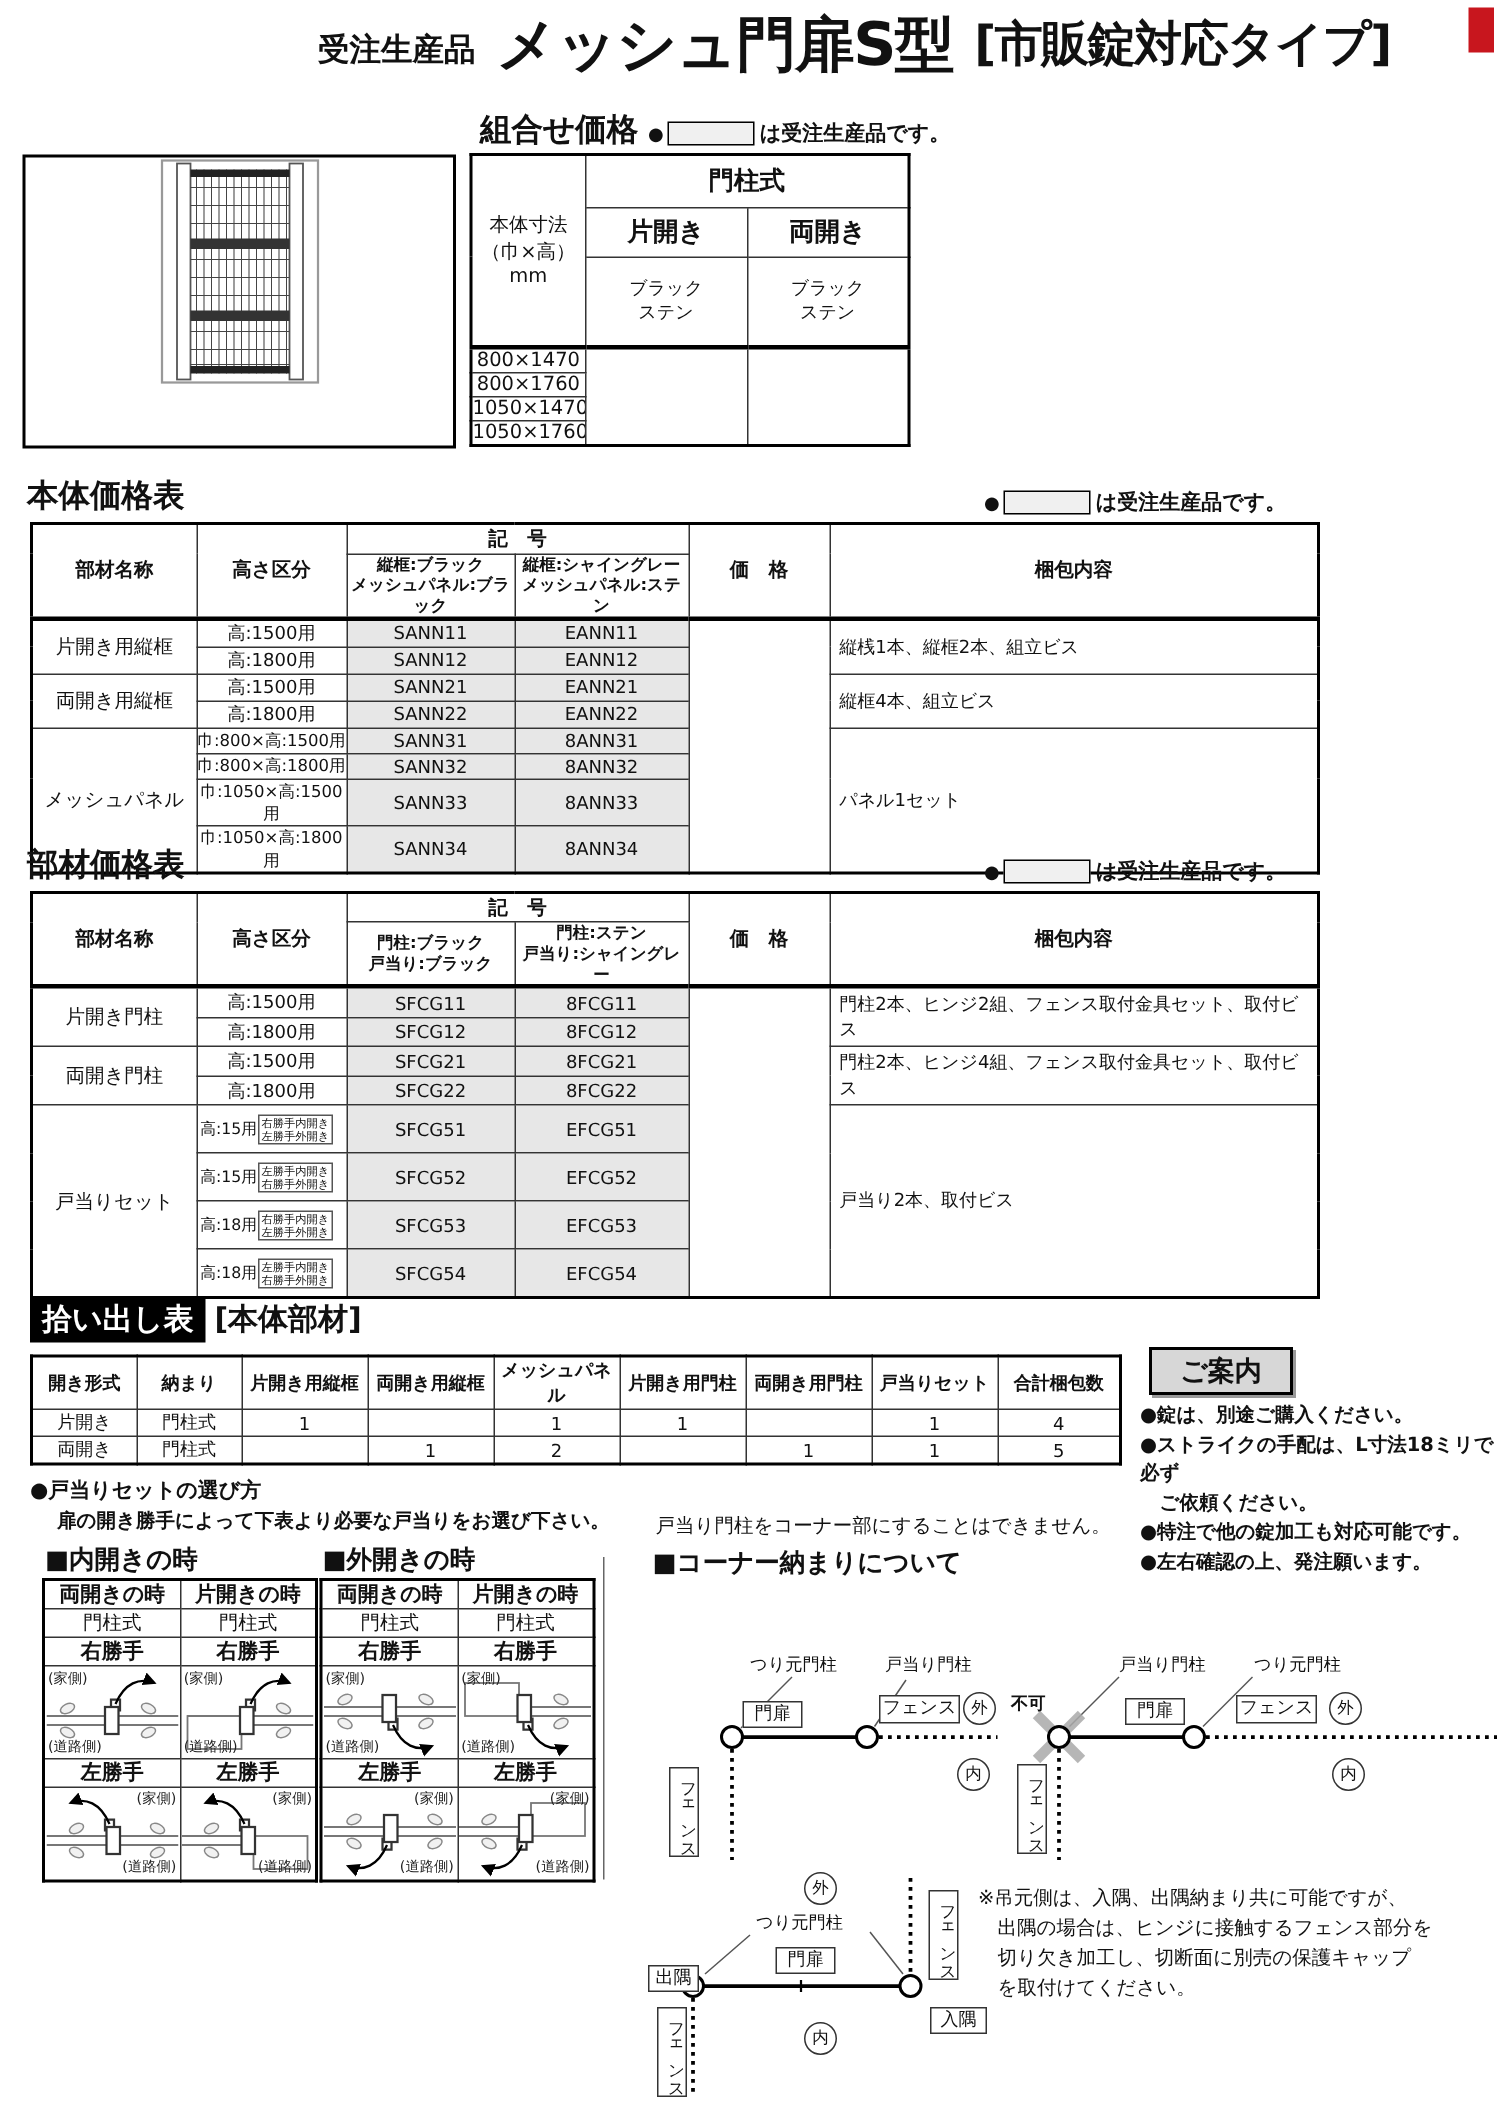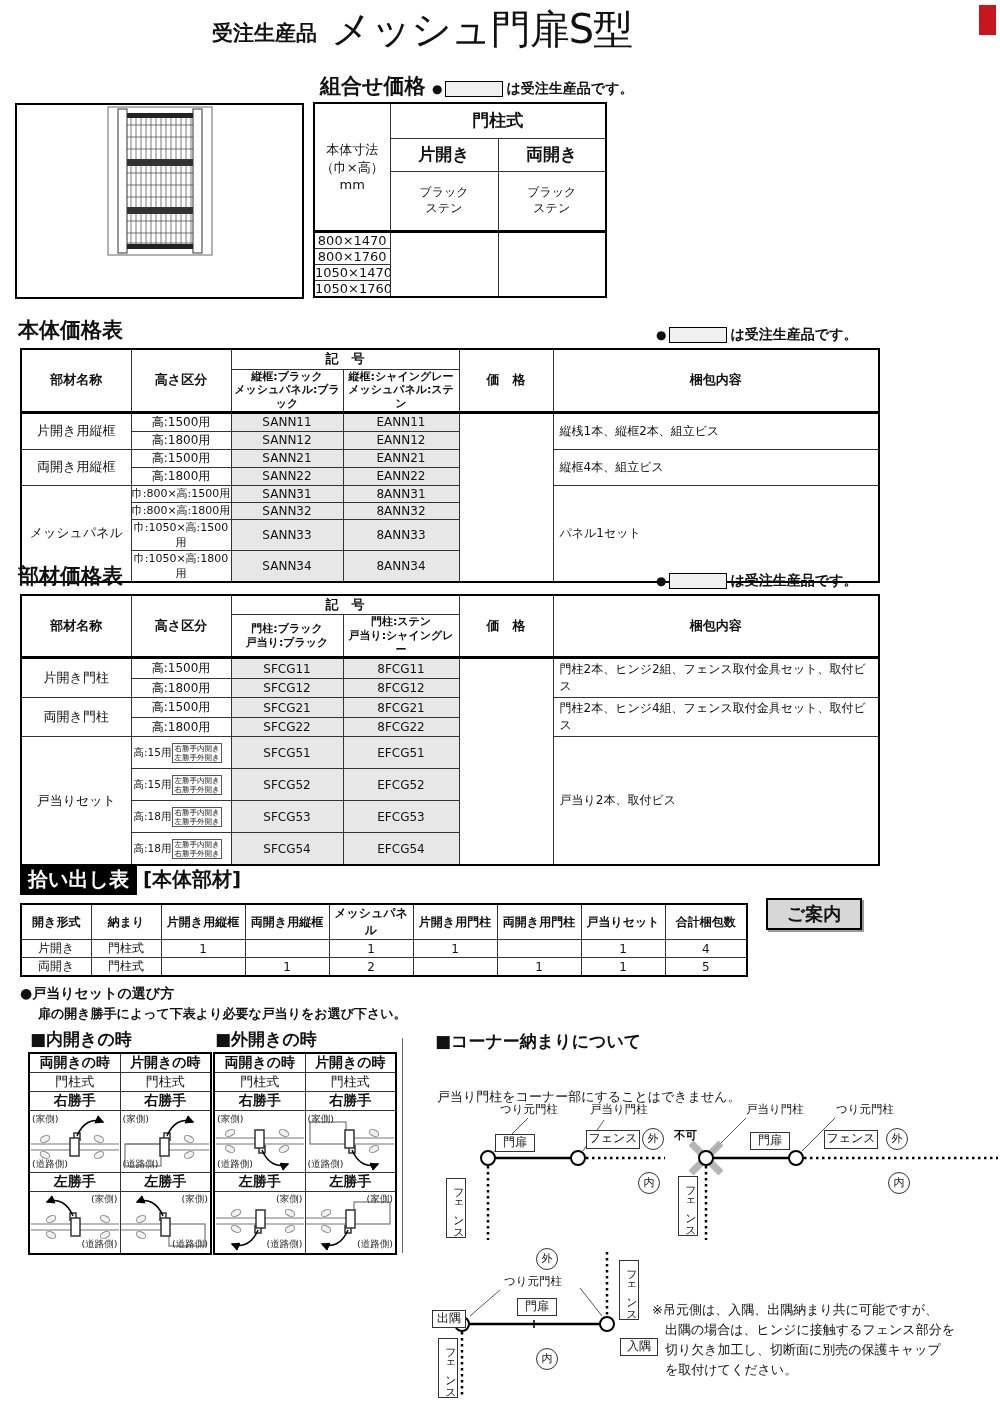--- a/index.html
+++ b/index.html
@@ -5,21 +5,21 @@
   html,body{margin:0;padding:0;background:#fff;}
   body{font-family:"DejaVu Sans","Liberation Sans",sans-serif;color:#111;}
   #page{position:relative;width:1000px;height:1407px;background:#fff;overflow:hidden;}
   .abs{position:absolute;}
   .pre{white-space:pre-line;}
   .b{font-weight:700;}
 
   
   .hdr-wrap{left:212px;top:2px;display:flex;align-items:center;gap:14px;}
   .hdr-tag{font-size:21px;font-weight:800;padding-top:6px;}
-  .hdr-main{font-size:40px;font-weight:400;letter-spacing:-1px;}
+  .hdr-main{font-size:40px;font-weight:700;letter-spacing:-1px;}
   .hdr-sub{font-size:32px;font-weight:700;letter-spacing:-1px;}
   .red-mark{left:979px;top:5px;width:17px;height:30px;background:#c8161e;}
 
   
   .legend{display:flex;align-items:center;gap:3px;}
   .lg-b{font-size:12px;}
   .lg-box{display:inline-block;width:56px;height:14px;background:#f0f0f0;border:1px solid #000;}
   .lg-t{font-size:14px;font-weight:700;}
 
   
@@ -86,38 +86,39 @@
   .cdg{position:absolute;}
   .dlab{position:absolute;font-size:11.5px;color:#111;}
   .box{position:absolute;border:1.5px solid #333;font-size:12px;text-align:center;line-height:15px;background:#fff;}
   .vbox{position:absolute;border:1.5px solid #333;font-size:11px;background:#fff;writing-mode:vertical-rl;text-orientation:upright;text-align:center;letter-spacing:1px;}
   .circ{position:absolute;width:20px;height:20px;border:1.5px solid #333;border-radius:50%;font-size:11px;line-height:20px;text-align:center;background:#fff;}
   .pc{fill:#fff;stroke:#000;stroke-width:2;}
   .solid{stroke:#000;stroke-width:2.5;}
   .dot{stroke:#000;stroke-width:2.5;stroke-dasharray:2.5 3.5;}
   .ptr{stroke:#555;stroke-width:1;}
   .xmk{stroke:#aaa;stroke-width:7;opacity:.85;}
-  .note-text{font-size:13px;line-height:1.55;white-space:pre-line;margin-top:44px;}
+  .note-text{font-size:13px;line-height:1.55;white-space:pre-line;}
 </style>
 </head>
 <body>
 
 <svg width="0" height="0" style="position:absolute">
   <defs>
     <marker id="ah" markerWidth="8" markerHeight="8" refX="5" refY="3" orient="auto">
       <path d="M0,0L6,3L0,6z" fill="#000"></path>
     </marker>
   </defs>
 </svg>
 
 <div id="page">
 
   <div class="abs hdr-wrap">
     <span class="hdr-tag">受注生産品</span>
     <span class="hdr-main">メッシュ門扉S型</span>
+    <span class="hdr-sub">[市販錠対応タイプ]</span>
   </div>
   <div class="abs red-mark"></div>
 
   <div class="abs prod-box">
     <svg width="132" height="152" viewBox="0 0 132 152">
       <rect x="14" y="2" width="104" height="148" fill="none" stroke="#999" stroke-width="1.5"></rect>
       <rect x="24" y="4" width="9" height="144" fill="#fff" stroke="#555" stroke-width="1.2"></rect>
       <rect x="99" y="4" width="9" height="144" fill="#fff" stroke="#555" stroke-width="1.2"></rect>
       <path stroke="#444" stroke-width="0.7" d="M37 8V144M42 8V144M47 8V144M52 8V144M57 8V144M62 8V144M67 8V144M72 8V144M77 8V144M82 8V144M87 8V144M92 8V144M97 8V144"></path>
       <path stroke="#444" stroke-width="0.7" d="M33 20H99M33 32H99M33 44H99M33 68H99M33 80H99M33 92H99M33 116H99M33 128H99M33 138H99"></path>
@@ -401,20 +402,27 @@
       <td>2</td>
       <td></td>
       <td>1</td>
       <td>1</td>
       <td>5</td>
     </tr>
   </tbody>
     </table>
 
   <div class="abs guide-title" style="left:766px;top:898px">ご案内</div>
+  <div class="abs" style="left:760px;top:934px;width:238px">
+    <div class="guide-list">●錠は、別途ご購入ください。</div>
+    <div class="guide-list">●ストライクの手配は、L寸法18ミリで必ず
+　ご依頼ください。</div>
+    <div class="guide-list">●特注で他の錠加工も対応可能です。</div>
+    <div class="guide-list">●左右確認の上、発注願います。</div>
+  </div>
 
   <div class="abs ds-head" style="left:20px;top:985px">●戸当りセットの選び方</div>
   <div class="abs ds-desc" style="left:38px;top:1005px">扉の開き勝手によって下表より必要な戸当りをお選び下さい。</div>
 
   <div class="abs ds-sec" style="left:30px;top:1028px">■内開きの時</div>
   <div class="abs ds-sec" style="left:215px;top:1028px">■外開きの時</div>
 
   <table class="t sel abs" style="left:28px;top:1052px;width:182px">
     <colgroup>
         <col style="width:91px">
@@ -610,21 +618,21 @@
               </svg>
       </div>
           </td>
     </tr>
   </tbody>
     </table>
 
   <div class="abs vline" style="left:402px;top:1038px;height:215px"></div>
 
   <div class="abs cn-title" style="left:435px;top:1030px">■コーナー納まりについて</div>
-  <div class="abs cn-desc" style="left:437px;top:1088px">戸当り門柱をコーナー部にすることはできません。</div>
+  <div class="abs cn-desc" style="left:437px;top:1008px">戸当り門柱をコーナー部にすることはできません。</div>
 
   <div class="cdg" style="left:438px;top:1088px;width:228px;height:158px">
     <svg width="228" height="158" style="position:absolute;left:0;top:0">
       <line class="ptr" x1="56" y1="64" x2="90" y2="30"></line>
       <line class="ptr" x1="145" y1="63" x2="166" y2="32"></line>
       <line class="solid" x1="57" y1="70" x2="133" y2="70"></line>
       <line class="dot" x1="148" y1="70" x2="227" y2="70"></line>
       <line class="dot" x1="50" y1="78" x2="50" y2="152"></line>
       <circle class="pc" cx="50" cy="70" r="7"></circle>
       <circle class="pc" cx="140" cy="70" r="7"></circle>

